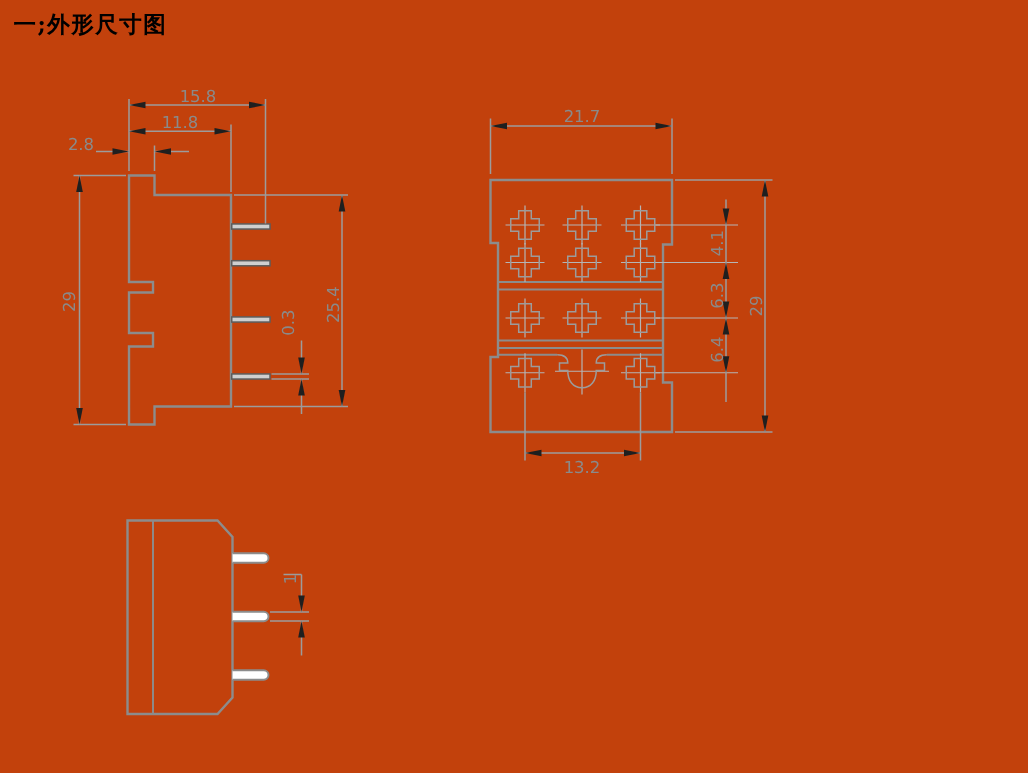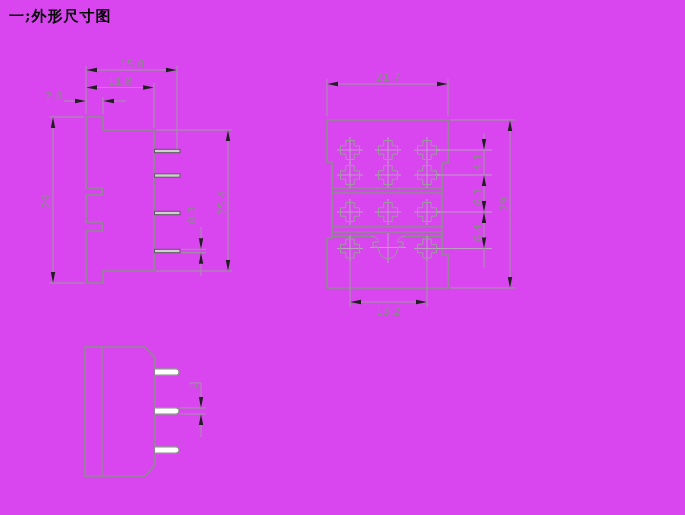--- a/index.html
+++ b/index.html
@@ -1,16 +1,16 @@
 <!DOCTYPE html>
 <html><head>
 <meta charset="utf-8">
 <style>
   html,body{margin:0;padding:0;background:#ffffff;}
-  #page{position:relative;width:685px;height:515px;background:#d946ef;overflow:hidden;
+  #page{position:relative;width:685px;height:515px;background:#c2410c;overflow:hidden;
         font-family:"DejaVu Sans",sans-serif;}
   #title{position:absolute;left:9px;top:7px;font-size:15px;font-weight:bold;color:#000000;
          font-family:"DejaVu Serif","Liberation Serif",serif;letter-spacing:1px;}
   svg{position:absolute;left:0;top:0;}
   .ol{fill:none;stroke:#8c8c8c;stroke-width:1.6;stroke-linejoin:miter;}
   .ol2{fill:none;stroke:#8c8c8c;stroke-width:1.3;}
   .thin{fill:none;stroke:#9c9c9c;stroke-width:1;}
   .cl{fill:none;stroke:#b5b5b5;stroke-width:0.8;}
   .pin{fill:#cfcfcf;stroke:#5c5c5c;stroke-width:1;}
   .pin2{fill:#ffffff;stroke:#8c8c8c;stroke-width:1.3;}

